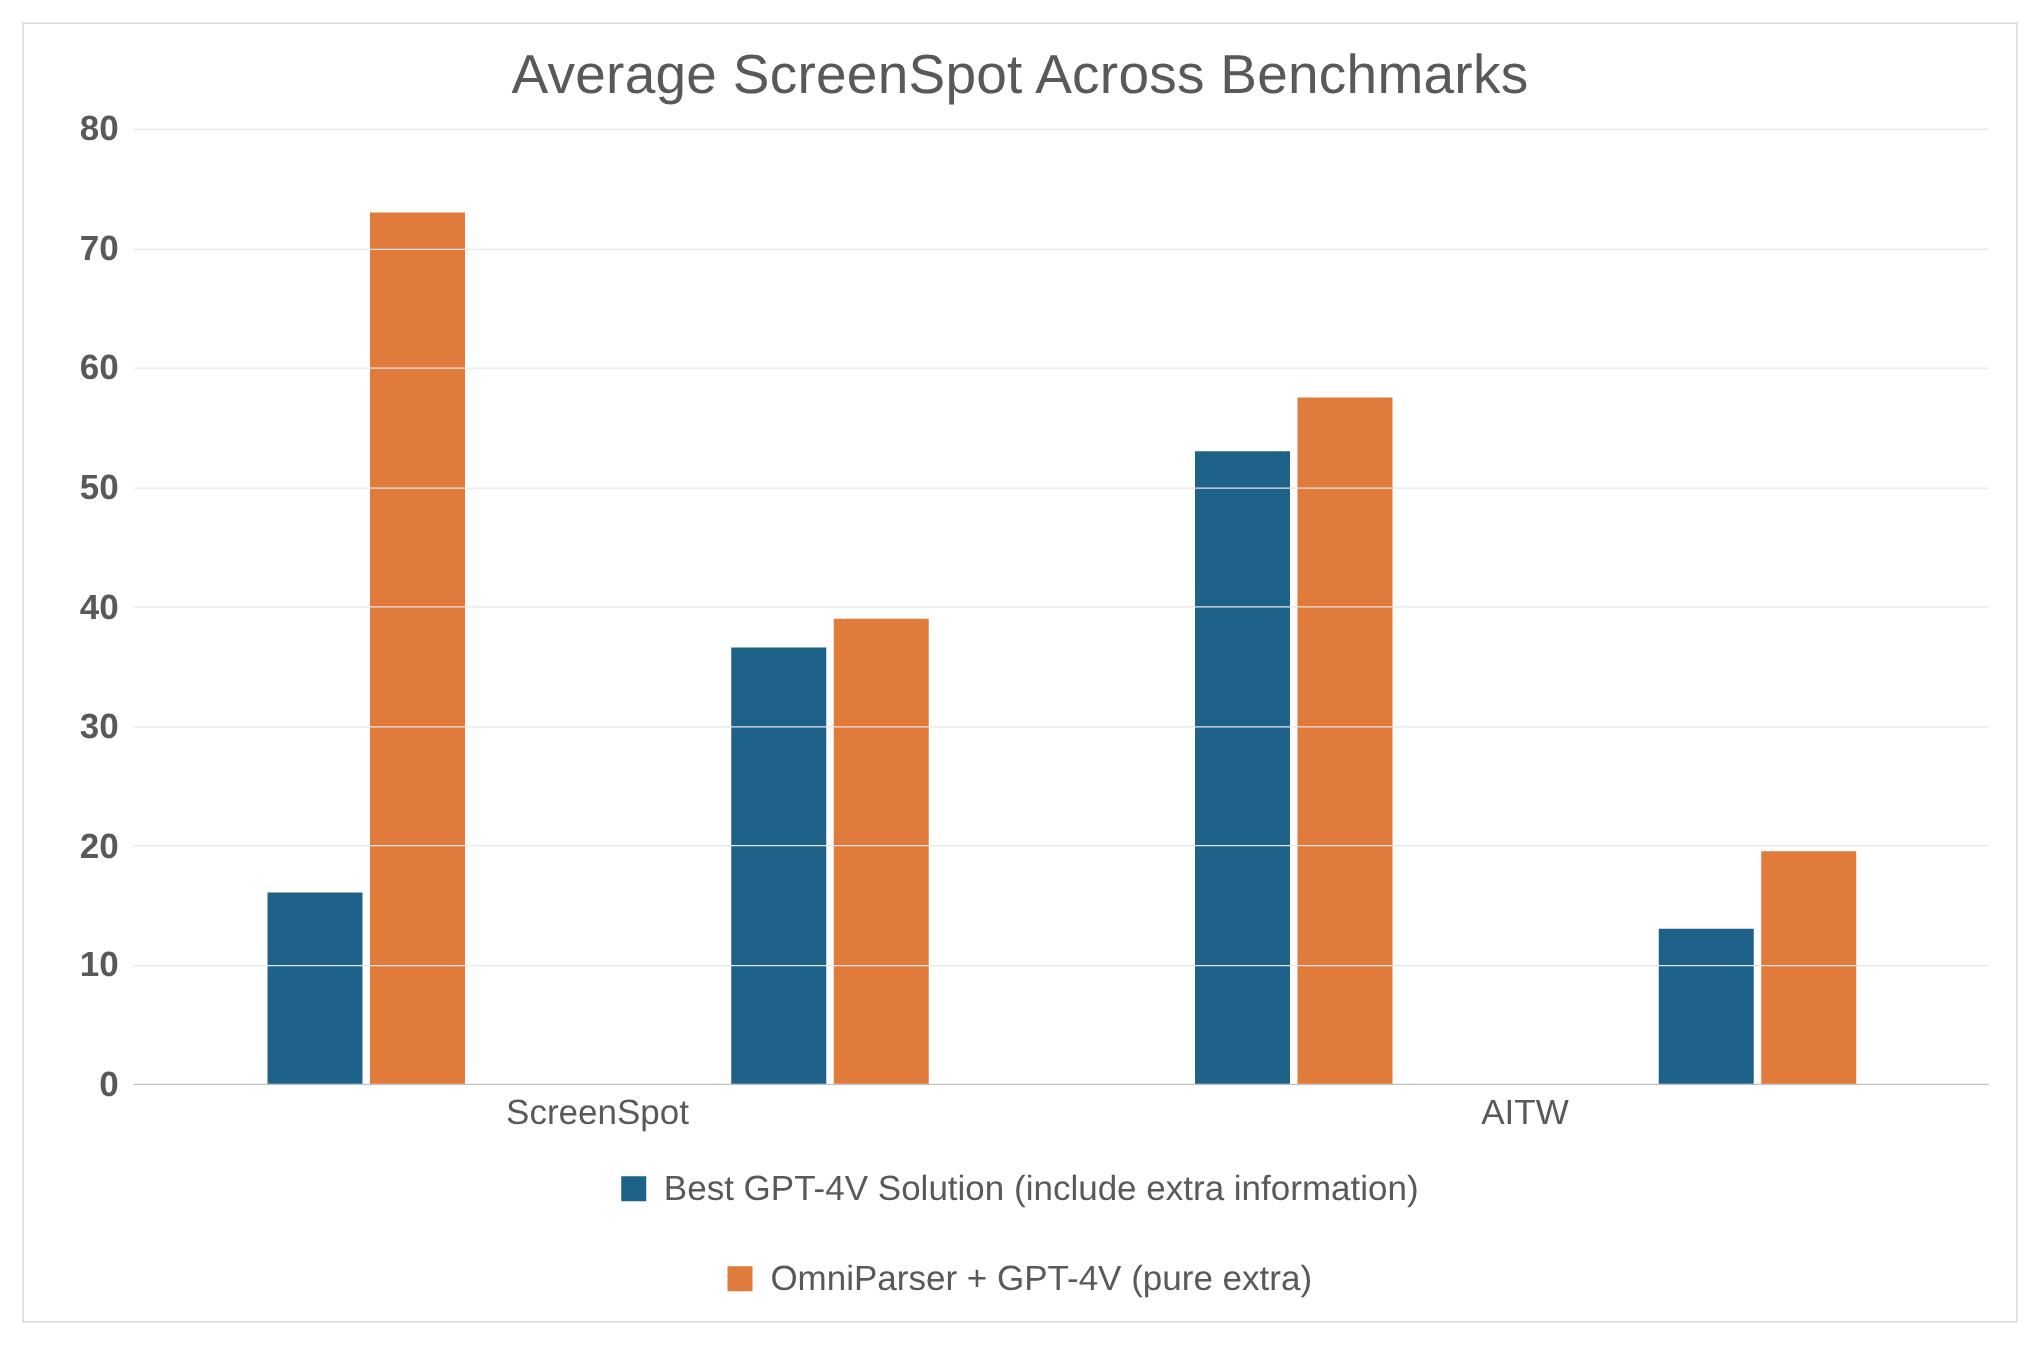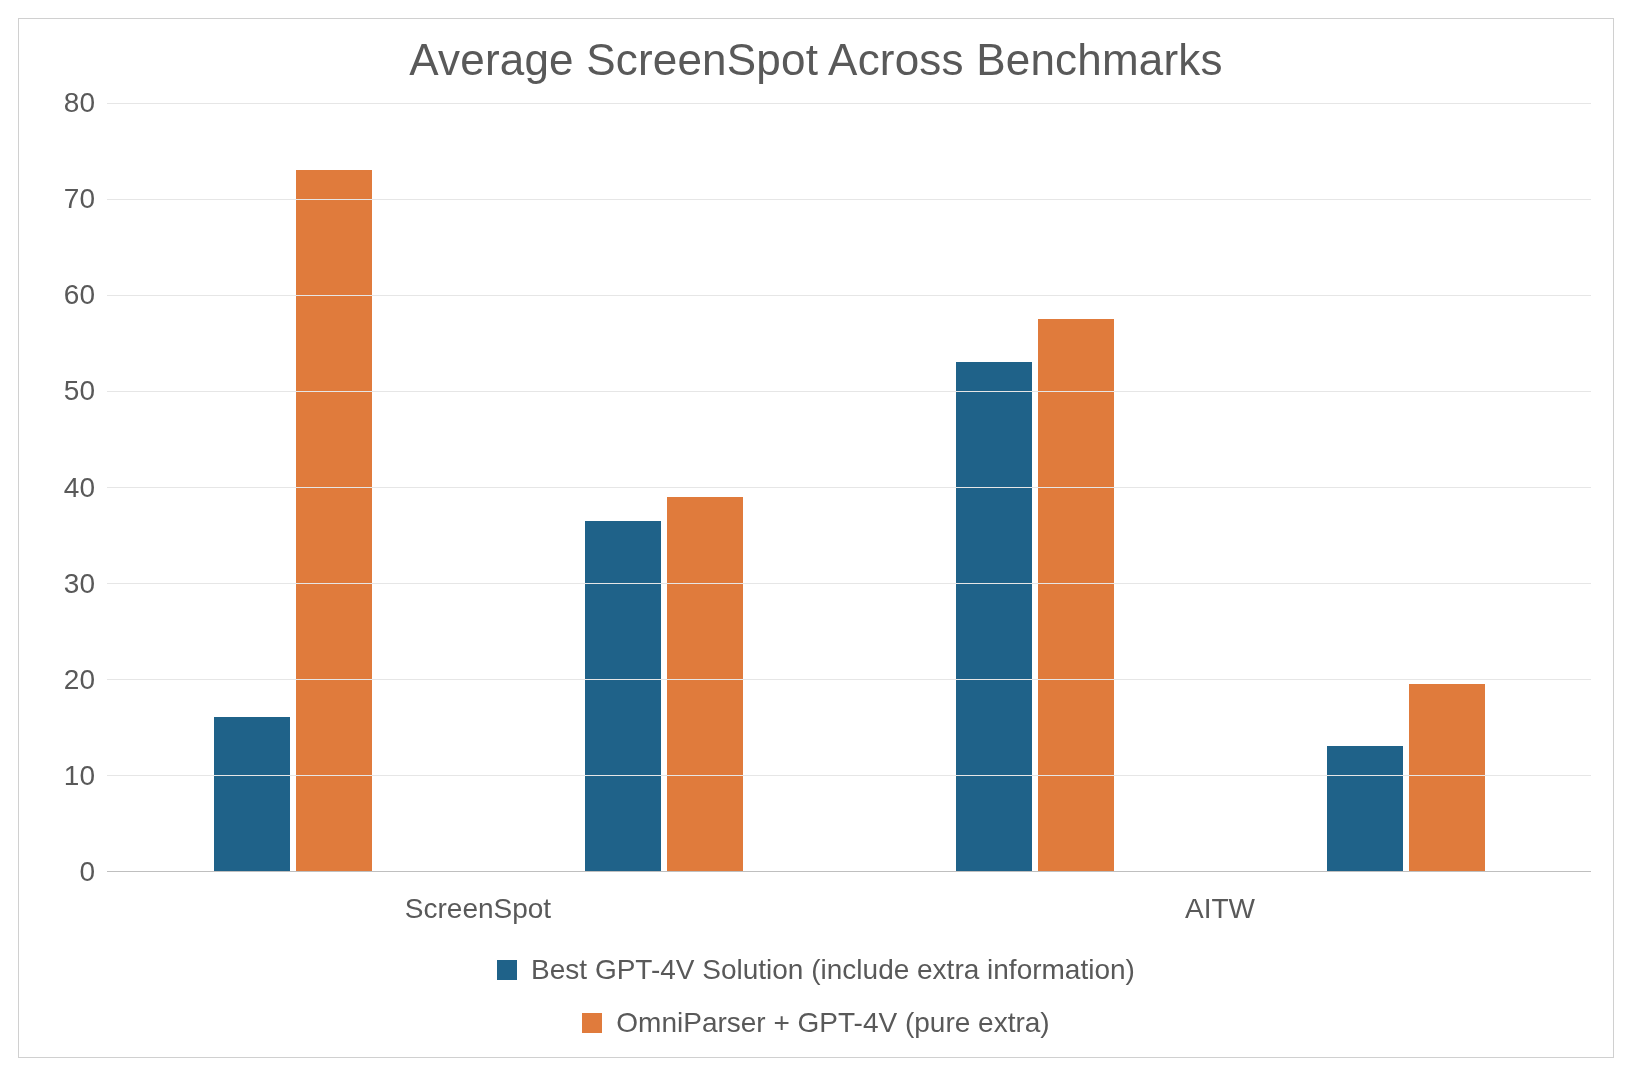--- a/index.html
+++ b/index.html
@@ -37,20 +37,21 @@
       position: relative;
       flex: 0 0 auto;
     }
     .y-tick-label {
       position: absolute;
       right: 12px;
       transform: translateY(-50%);
       font-size: 28px;
       color: #595959;
       text-align: center;
+      font-weight: bold;
     }
     .plot-area {
       flex: 1 1 auto;
       position: relative;
       border-bottom: 1px solid #bfbfbf;
     }
     .gridline {
       position: absolute;
       left: 0; right: 0;
       border-top: 1px solid #e6e6e6;
@@ -70,38 +71,38 @@
     }
     .bar {
       width: 76px;
       transition: height .2s;
     }
     .bar.s0 { background: var(--c0); }
     .bar.s1 { background: var(--c1); }
     .x-axis {
       display: flex;
       margin-left: 66px;
-      margin-top: 19px;
+      margin-top: 4px;
       justify-content: flex-end;
     }
     .x-label {
       flex: 1 1 0;
       text-align: center;
       font-size: 28px;
       color: #595959;
       line-height: 1.25;
       padding: 0 6px;
       white-space: pre-line;
     }
     .legend {
       margin-top: 28px;
       display: flex;
       flex-direction: column;
       align-items: center;
-      gap: 21px;
+      gap: 40px;
     }
     .legend-item {
       display: flex;
       align-items: center;
       gap: 14px;
       font-size: 28px;
       color: #595959;
     }
     .legend-swatch {
       width: 20px;

